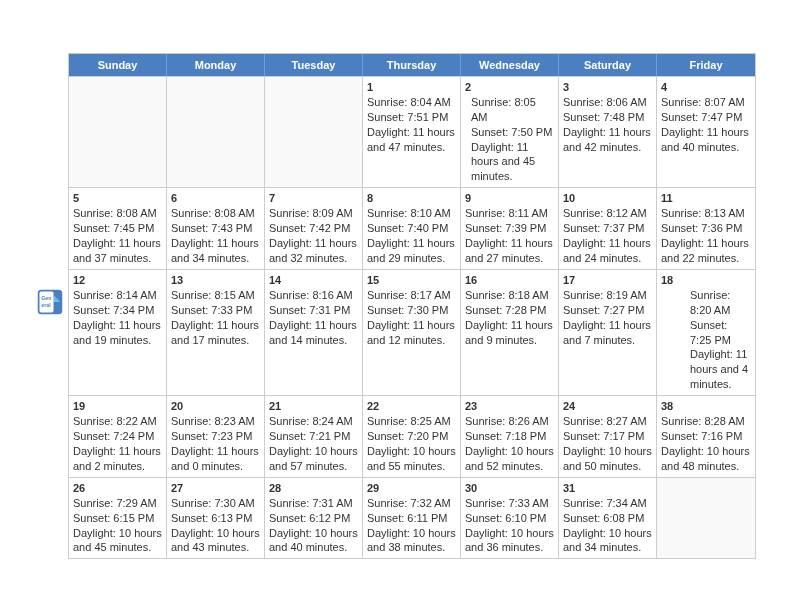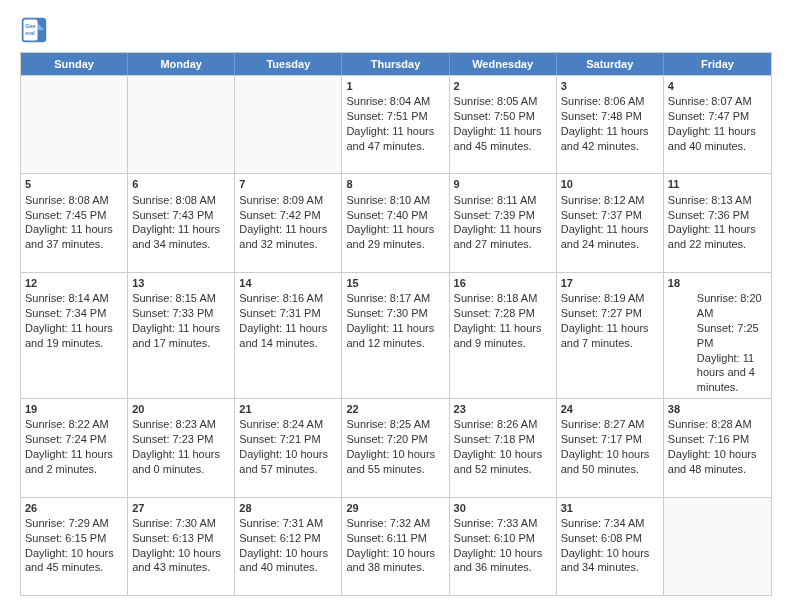--- a/index.html
+++ b/index.html
@@ -6,23 +6,24 @@
     body {
       font-family: Arial, sans-serif;
       background: #fff;
       width: 792px;
       height: 612px;
       overflow: hidden;
     }
     .page {
       width: 792px;
       height: 612px;
-      padding: 16px 20px;
-      display: flex;
-      flex-direction: column;
+      padding: 16px 36px;
+      display: flex;
+      flex-direction: row;
+      align-items: center;
     }
     .header-area {
       display: flex;
       justify-content: space-between;
       align-items: flex-start;
       margin-bottom: 8px;
     }
     .logo {
       display: flex;
       align-items: center;
@@ -146,21 +147,21 @@
           <div class="cal-cell empty"></div>
           <div class="cal-cell empty"></div>
           <div class="cal-cell">
             <span class="day-num">1</span>
             <div class="cell-text" style="white-space: pre-line;">Sunrise: 8:04 AM
 Sunset: 7:51 PM
 Daylight: 11 hours and 47 minutes.</div>
           </div>
           <div class="cal-cell">
             <span class="day-num">2</span>
-            <div class="cell-text" style="white-space: pre-line;">Sunrise: 8:05 AM
+            <div class="cell-text" style="white-space: pre-line; margin-left: 6px;">Sunrise: 8:05 AM
 Sunset: 7:50 PM
 Daylight: 11 hours and 45 minutes.</div>
           </div>
           <div class="cal-cell">
             <span class="day-num">3</span>
             <div class="cell-text" style="white-space: pre-line;">Sunrise: 8:06 AM
 Sunset: 7:48 PM
 Daylight: 11 hours and 42 minutes.</div>
           </div>
           <div class="cal-cell">

